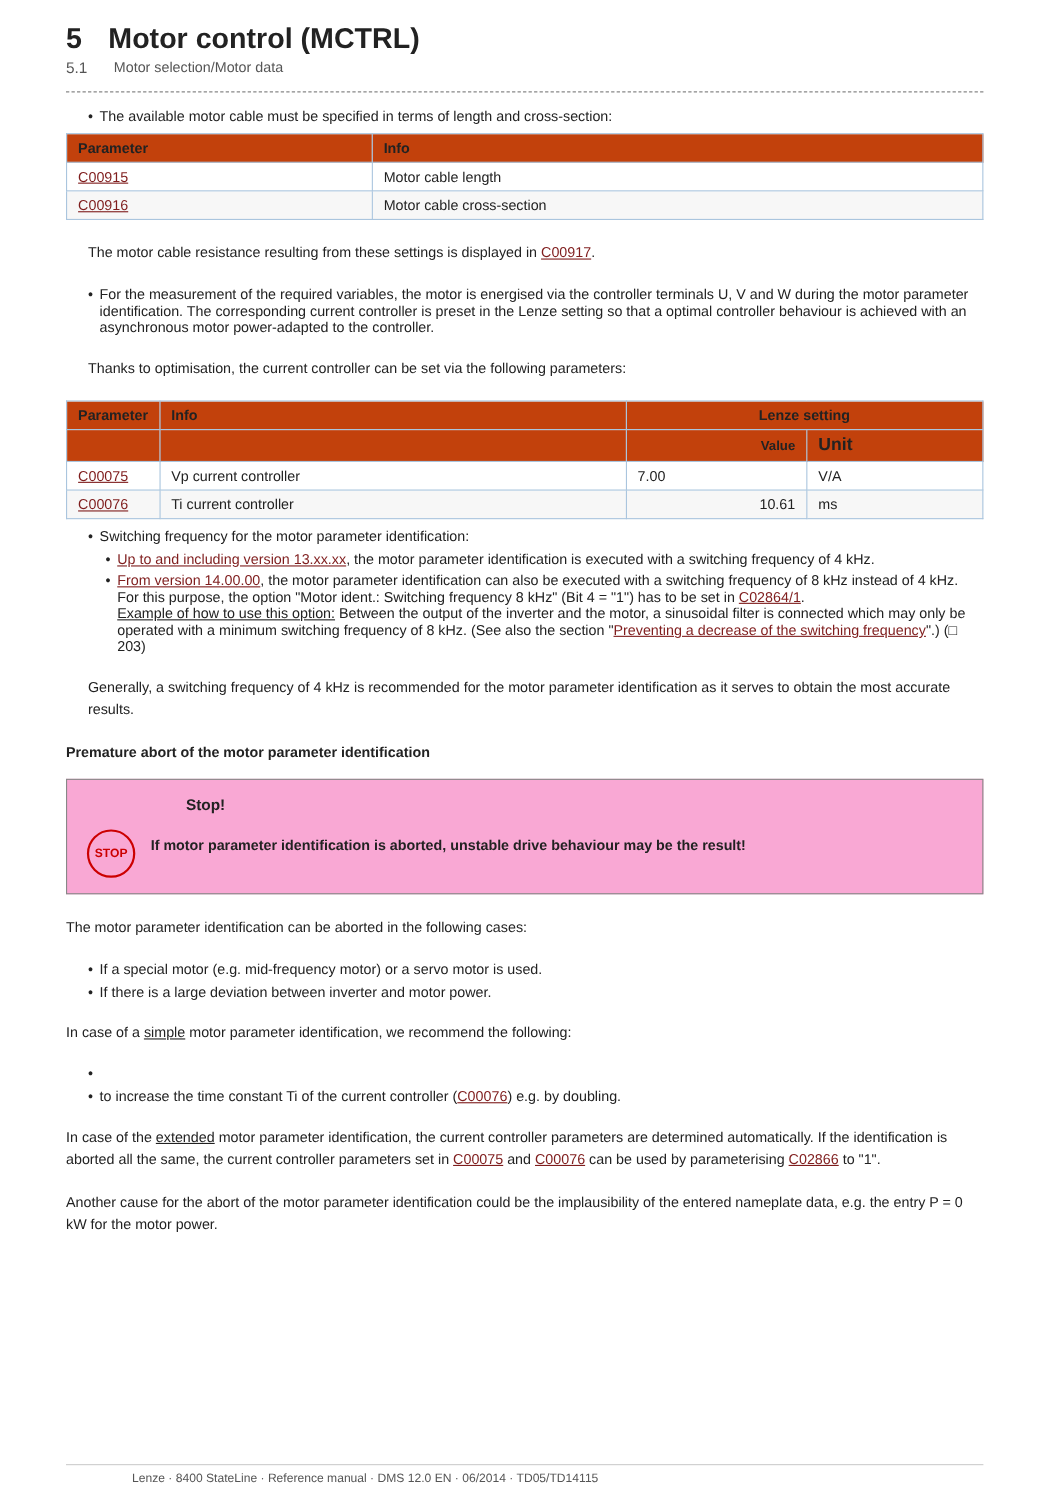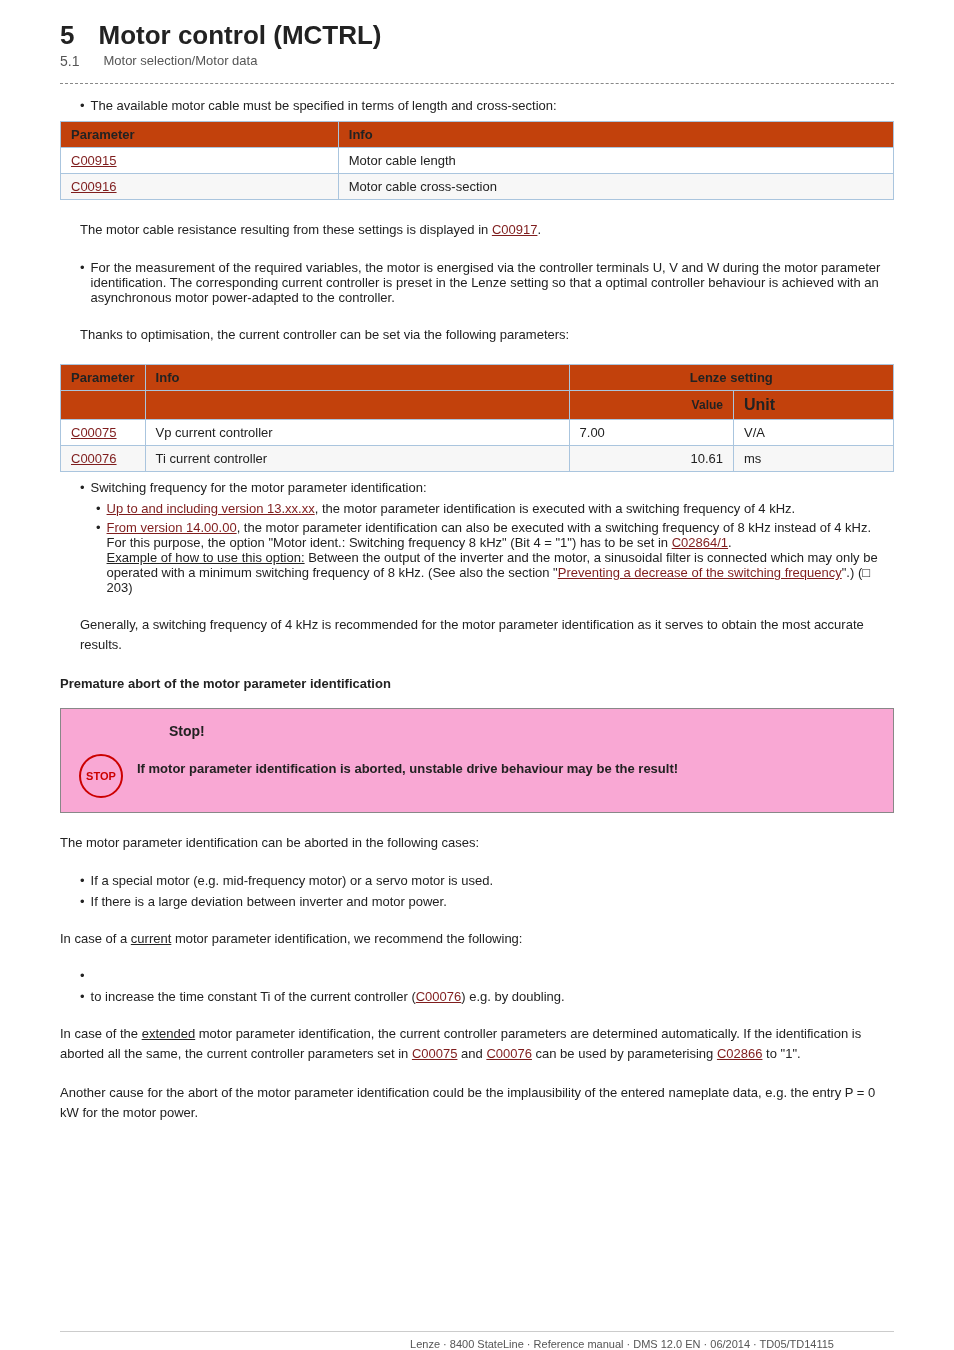--- a/index.html
+++ b/index.html
@@ -111,21 +111,21 @@
       font-weight: bold;
       margin: 16px 0 8px 0;
       font-size: 13px;
     }
     .underline { text-decoration: underline; }
     .footer {
       position: absolute;
       bottom: 20px;
       left: 0; right: 0;
       display: flex;
-      justify-content: flex-end;
+      justify-content: flex-start;
       padding: 0 60px;
       font-size: 11px;
       color: #555;
       border-top: 1px solid #ccc;
       padding-top: 6px;
     }
     .indent1 { margin-left: 20px; }
     .page-wrapper { position: relative; min-height: 1350px; }
     .content-area { padding-bottom: 60px; }
   </style>
@@ -251,21 +251,21 @@
 
     <div class="bullet-item">
       <span class="bullet">•</span>
       <span>If a special motor (e.g. mid-frequency motor) or a servo motor is used.</span>
     </div>
     <div class="bullet-item">
       <span class="bullet">•</span>
       <span>If there is a large deviation between inverter and motor power.</span>
     </div>
 
-    <p>In case of a <span class="underline">current</span> motor parameter identification, we recommend the following:</p>
+    <p>In case of a <span class="underline">simple</span> motor parameter identification, we recommend the following:</p>
 
     <div class="bullet-item">
       <span class="bullet">•</span>
     </div>
     <div class="bullet-item">
       <span class="bullet">•</span>
       <span>to increase the time constant Ti of the current controller (<a href="#">C00076</a>) e.g. by doubling.</span>
     </div>
 
     <p>In case of the <span class="underline">extended</span> motor parameter identification, the current controller parameters are determined automatically. If the identification is aborted all the same, the current controller parameters set in <a href="#">C00075</a> and <a href="#">C00076</a> can be used by parameterising <a href="#">C02866</a> to "1".</p>

